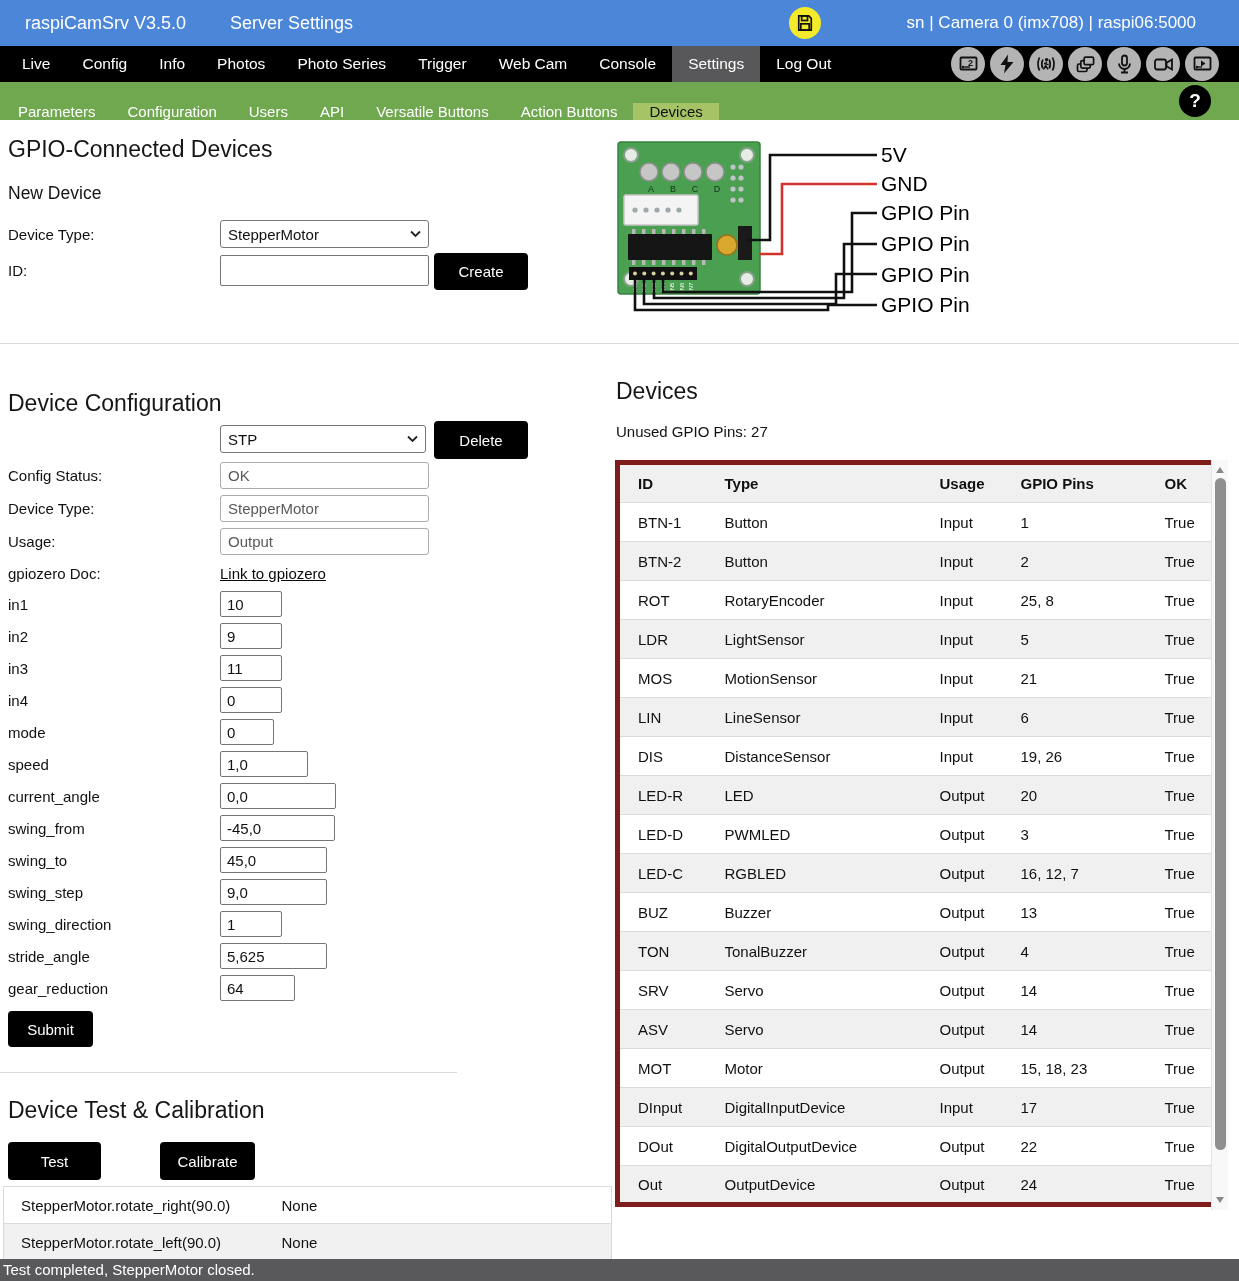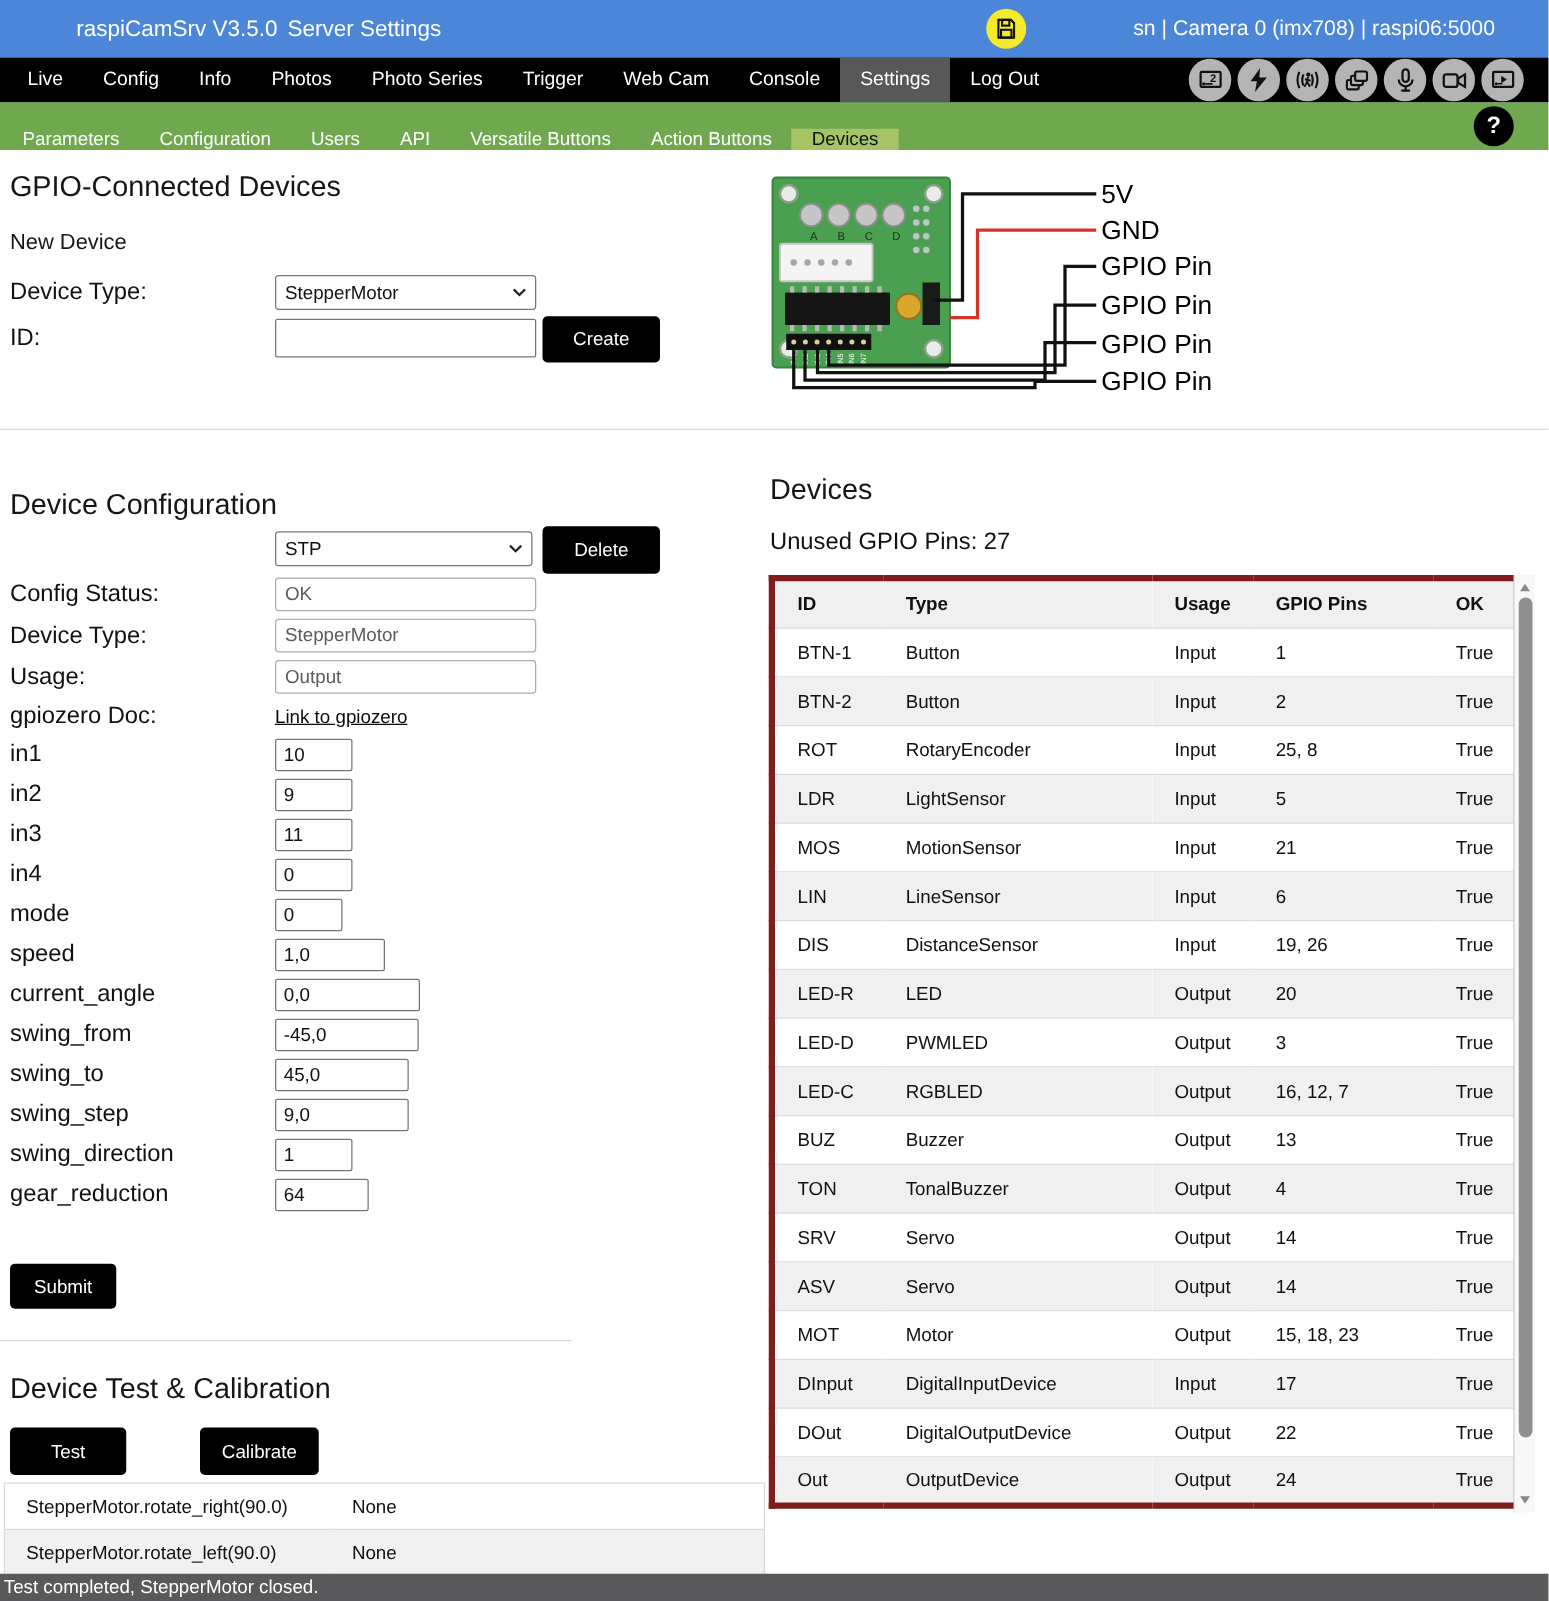--- a/index.html
+++ b/index.html
@@ -3,42 +3,42 @@
 <meta charset="utf-8">
 <style>
   * { margin:0; padding:0; box-sizing:border-box; }
   html,body { background:#fff; }
   body { font-family:"Liberation Sans", sans-serif; color:#111; }
   .page { position:relative; width:1239px; height:1281px; overflow:hidden; background:#fff; }
   .abs { position:absolute; }
 
   
   .top-header { position:absolute; top:0; left:0; width:1239px; height:46px; background:#4b86d9; }
-  .brand { position:absolute; left:25px; top:0; height:46px; display:flex; align-items:center; color:#fff; font-size:18px;margin-left:36px; }
+  .brand { position:absolute; left:25px; top:0; height:46px; display:flex; align-items:center; color:#fff; font-size:18px; }
   .page-title { position:absolute; left:230px; top:0; height:46px; display:flex; align-items:center; color:#fff; font-size:18px; }
   .save-badge { position:absolute; left:789px; top:7px; width:32px; height:32px; border-radius:50%; background:#f2ea2b; display:flex; align-items:center; justify-content:center; }
   .session-info { position:absolute; right:43px; top:0; height:46px; display:flex; align-items:center; color:#fff; font-size:17px; }
 
   
   .main-nav { position:absolute; top:46px; left:0; width:1239px; height:36px; background:#000; display:flex; align-items:stretch; padding-left:6px; }
   .nav-item { display:flex; align-items:center; padding:0 16px; color:#fff; font-size:15.5px; cursor:pointer; white-space:nowrap; }
   .nav-item.active { background:#58585a; }
   .nav-icons { position:absolute; right:20px; top:47px; display:flex; gap:5px; }
   .icon-circle { width:34px; height:34px; border-radius:50%; background:#b4b4b4; display:flex; align-items:center; justify-content:center; }
 
   
   .sub-nav { position:absolute; top:82px; left:0; width:1239px; height:38px; background:#70a850; display:flex; align-items:flex-end; padding-left:2px; }
   .subnav-item { display:flex; align-items:center; padding:0 16px; color:#fff; font-size:15px; cursor:pointer; white-space:nowrap; }
   .subnav-item.active { background:#a6c465; color:#111; }
   .help-circle { position:absolute; right:28px; top:85px; width:32px; height:32px; border-radius:50%; background:#000; color:#fff; display:flex; align-items:center; justify-content:center; font-size:19px; font-weight:bold; }
 
   
   .h-main { font-size:23px; font-weight:400; color:#161616; white-space:nowrap; }
   .h-sub { font-size:17.5px; font-weight:400; color:#161616; }
-  .lbl { font-size:19px; color:#111; display:flex; align-items:center; }
+  .lbl { font-size:15px; color:#111; display:flex; align-items:center; }
 
   
   .select-wrap { position:absolute; }
   .ui-select { appearance:none; -webkit-appearance:none; -moz-appearance:none; width:100%; height:100%; border:1px solid #767676; border-radius:3px; background:#fff; font-family:inherit; font-size:15px; padding:0 24px 0 7px; color:#111; }
   .chev { position:absolute; right:8px; top:50%; transform:translateY(-50%); pointer-events:none; line-height:0; }
   .ui-input { border:1px solid #767676; border-radius:2px; font-family:inherit; font-size:15px; padding:0 6px; color:#111; background:#fff; }
   .ro-input { width:209px; height:27px; border:1px solid #ababab; border-radius:3px; color:#5a5a5a; background:#fff; font-family:inherit; font-size:15px; padding:0 7px; }
   .btn { position:absolute; background:#000; color:#fff; border:0; border-radius:4px; font-family:inherit; font-size:15px; display:flex; align-items:center; justify-content:center; cursor:pointer; }
   .doc-link { font-size:15px; color:#0a0a0a; text-decoration:underline; }
 
@@ -418,20 +418,24 @@
       </div>
     <div class="cfg-row">
         <span class="lbl">swing_step</span>
         <input class="ui-input w107" value="9,0" style="">
       </div>
     <div class="cfg-row">
         <span class="lbl">swing_direction</span>
         <input class="ui-input w62" value="1" style="">
       </div>
     <div class="cfg-row">
+        <span class="lbl">stride_angle</span>
+        <input class="ui-input w107" value="5,625" style="">
+      </div>
+    <div class="cfg-row">
         <span class="lbl">gear_reduction</span>
         <input class="ui-input w97" value="64" style="">
       </div>
   </div>
 
   <button class="btn" style="left:8px; top:1011px; width:85px; height:36px;">Submit</button>
 
   <div class="abs h-main" style="left:616px; top:378px;">Devices</div>
   <div class="abs lbl" style="left:616px; top:423px;">Unused GPIO Pins: 27</div>
 

